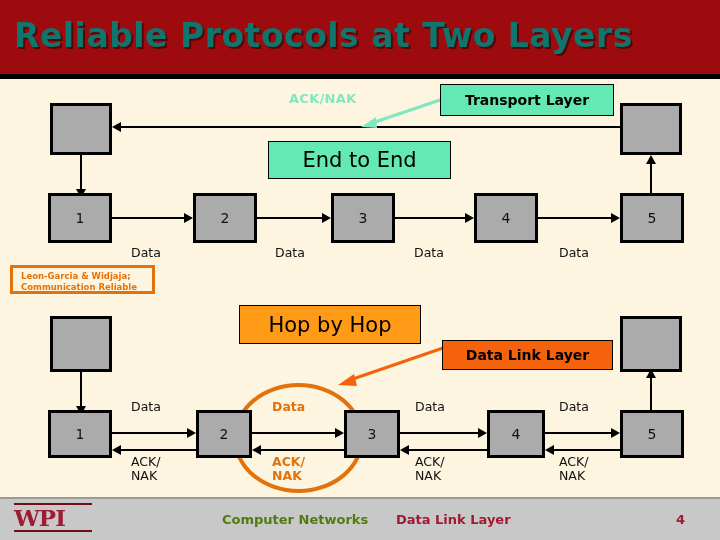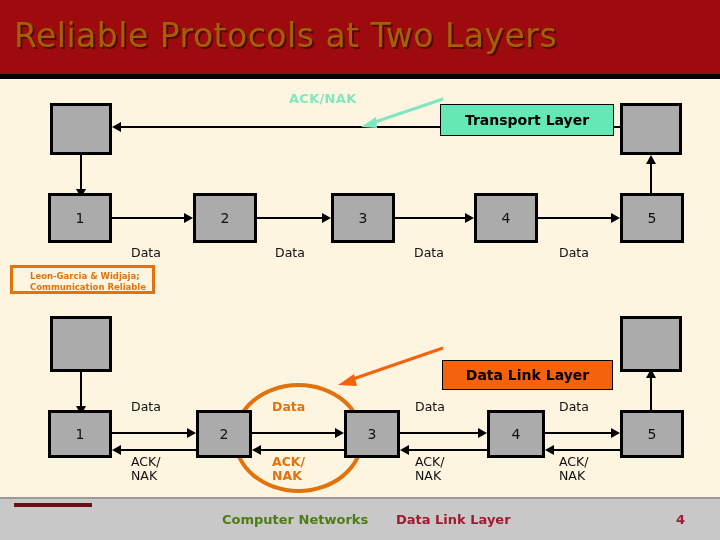--- a/index.html
+++ b/index.html
@@ -15,21 +15,21 @@
   .title-band{
     position:absolute;left:0;top:0;width:720px;height:74px;
     background:#9E0B0F;
   }
   .title-rule{
     position:absolute;left:0;top:74px;width:720px;height:5px;background:#000;
   }
   .title-text{
     position:absolute;left:14px;top:16px;width:706px;
     font-family:"DejaVu Sans", sans-serif;
-    font-size:33px;font-weight:normal;color:#a16207;
+    font-size:33px;font-weight:bold;color:#0f766e;
     letter-spacing:0.5px;white-space:nowrap;
     text-shadow:2px 2px 0 rgba(0,0,0,.45);
   }
 
   
   .gbox{
     position:absolute;background:#ABABAB;border:3px solid #000;
     box-sizing:border-box;
   }
   .gbox .num{
@@ -37,21 +37,20 @@
     text-align:center;font-size:14px;color:#111;
     font-family:"DejaVu Sans", sans-serif;
   }
 
   
   .callout{
     position:absolute;box-sizing:border-box;border:1px solid #000;
     display:flex;align-items:center;justify-content:center;
     font-family:"DejaVu Sans", sans-serif;color:#000;
     white-space:nowrap;
-    margin-top:20px;
   }
   .callout.green{background:#64E9B4;}
   .callout.orange{background:#FF9B16;}
   .callout.orange-dk{background:#F4620B;}
   .callout.big{font-size:21px;}
   .callout.small{font-size:14px;font-weight:bold;}
 
   
   .lbl{
     position:absolute;font-family:"DejaVu Sans", sans-serif;
@@ -60,21 +59,21 @@
   .lbl.data{font-size:12.5px;}
   .lbl.acknak{font-size:12.5px;}
   .lbl.orangetxt{color:#E2720C;font-weight:bold;}
   .lbl.mintxt{color:#7FE8C0;font-weight:bold;font-size:13px;letter-spacing:.3px;}
 
   
   .attrib{
     position:absolute;left:10px;top:265px;width:145px;height:29px;
     border:3px solid #E2720C;box-sizing:border-box;background:#FDF5E0;
     color:#E2720C;font-size:8.5px;font-weight:bold;line-height:1.35;
-    padding:3px 0 0 17px;font-family:"DejaVu Sans", sans-serif;
+    padding:3px 0 0 8px;font-family:"DejaVu Sans", sans-serif;
   }
 
   
   .hline{position:absolute;background:#000;height:2px;}
   .vline{position:absolute;background:#000;width:2px;}
   .arrow-r{position:absolute;width:0;height:0;border-top:5px solid transparent;
            border-bottom:5px solid transparent;border-left:9px solid #000;}
   .arrow-l{position:absolute;width:0;height:0;border-top:5px solid transparent;
            border-bottom:5px solid transparent;border-right:9px solid #000;}
   .arrow-d{position:absolute;width:0;height:0;border-left:5px solid transparent;
@@ -137,20 +136,23 @@
 
   <svg class="ptr">
     <line x1="443" y1="99" x2="372" y2="123" stroke="#7FE8C0" stroke-width="3"></line>
     <polygon points="361,127 376,117 377,128" fill="#7FE8C0"></polygon>
   </svg>
 
   <div class="callout green small" style="left:440px;top:84px;width:174px;height:32px;">
     <span>Transport Layer</span>
   </div>
 
+  <div class="callout green big" style="left:268px;top:141px;width:183px;height:38px;">
+    <span>End to End</span>
+  </div>
 
   <div class="gbox" style="left:48px;top:193px;width:64px;height:50px;">
     <div class="num">1</div>
   </div>
   <div class="gbox" style="left:193px;top:193px;width:64px;height:50px;">
     <div class="num">2</div>
   </div>
   <div class="gbox" style="left:331px;top:193px;width:64px;height:50px;">
     <div class="num">3</div>
   </div>
@@ -185,20 +187,23 @@
 
   <div class="gbox" style="left:50px;top:316px;width:62px;height:56px;"></div>
   <div class="gbox" style="left:620px;top:316px;width:62px;height:56px;"></div>
 
   <div class="vline" style="left:80px;top:372px;height:38px;"></div>
   <div class="arrow-d" style="left:76px;top:406px;"></div>
 
   <div class="vline" style="left:650px;top:376px;height:34px;"></div>
   <div class="arrow-u" style="left:646px;top:369px;"></div>
 
+  <div class="callout orange big" style="left:239px;top:305px;width:182px;height:39px;">
+    <span>Hop by Hop</span>
+  </div>
 
   <svg class="ptr">
     <line x1="443" y1="348" x2="350" y2="380" stroke="#F4620B" stroke-width="3"></line>
     <polygon points="338,385 354,374 357,386" fill="#F4620B"></polygon>
   </svg>
   <div class="callout orange-dk small" style="left:442px;top:340px;width:171px;height:30px;">
     <span>Data Link Layer</span>
   </div>
 
   <div class="ellipse" style="left:233px;top:383px;width:131px;height:110px;"></div>
@@ -250,19 +255,20 @@
   <div class="lbl acknak orangetxt" style="left:272px;top:455px;">ACK/
 NAK</div>
   <div class="lbl acknak" style="left:415px;top:455px;">ACK/
 NAK</div>
   <div class="lbl acknak" style="left:559px;top:455px;">ACK/
 NAK</div>
 
   <div class="footer"></div>
   <div class="wpi">
     <div class="bar"></div>
+    <div class="mark">WPI</div>
     <div class="bar"></div>
   </div>
   <div class="foot-txt foot-cn">Computer Networks</div>
   <div class="foot-txt foot-dl">Data Link Layer</div>
   <div class="foot-txt foot-pg">4</div>
 
 </div>
 
 </body></html>

